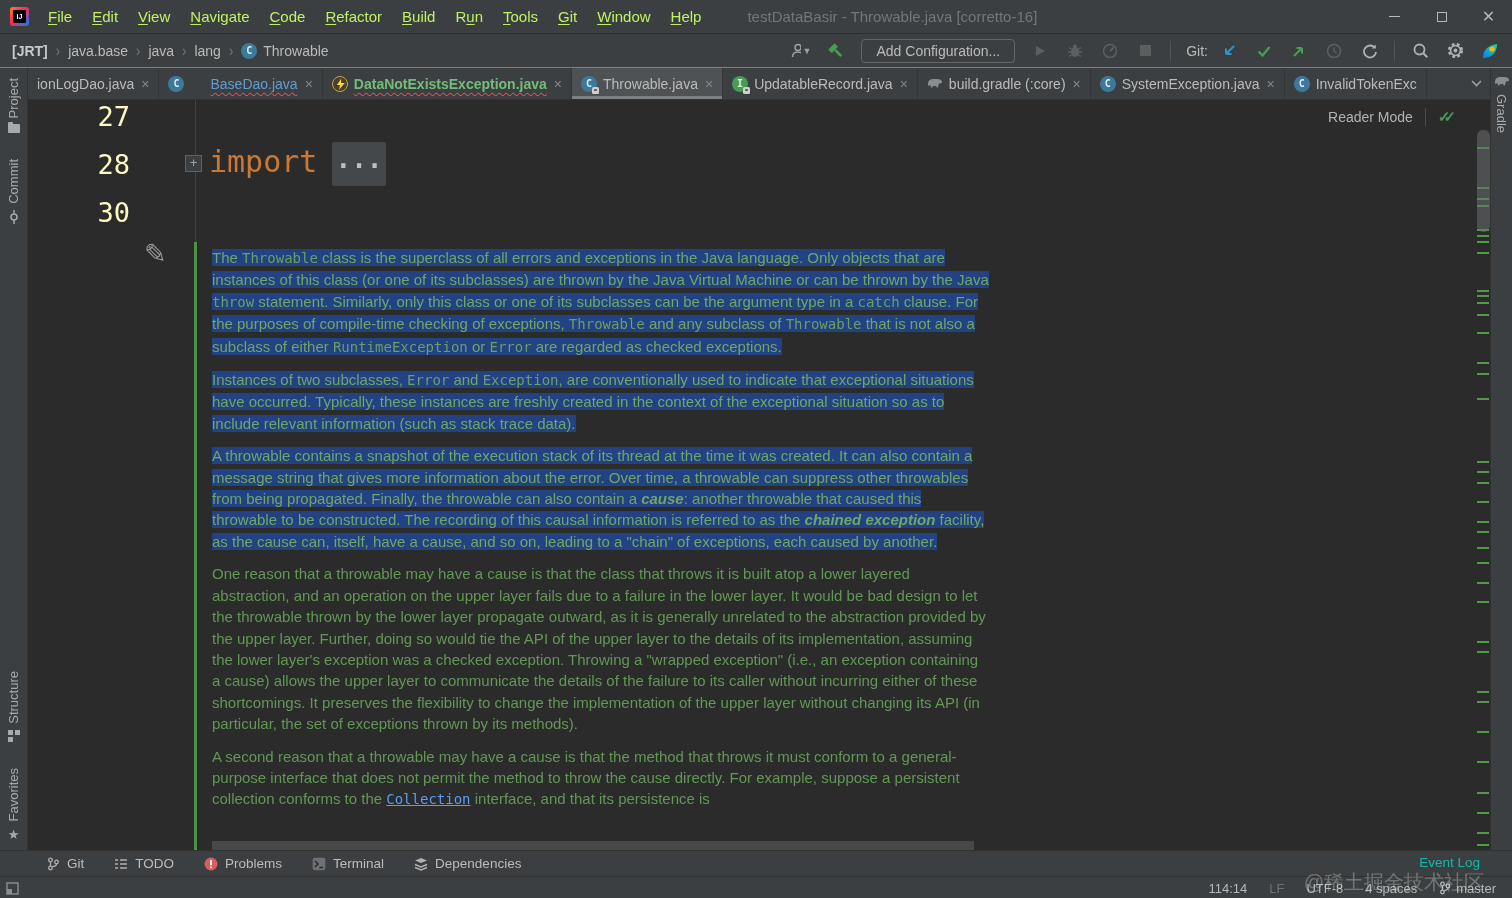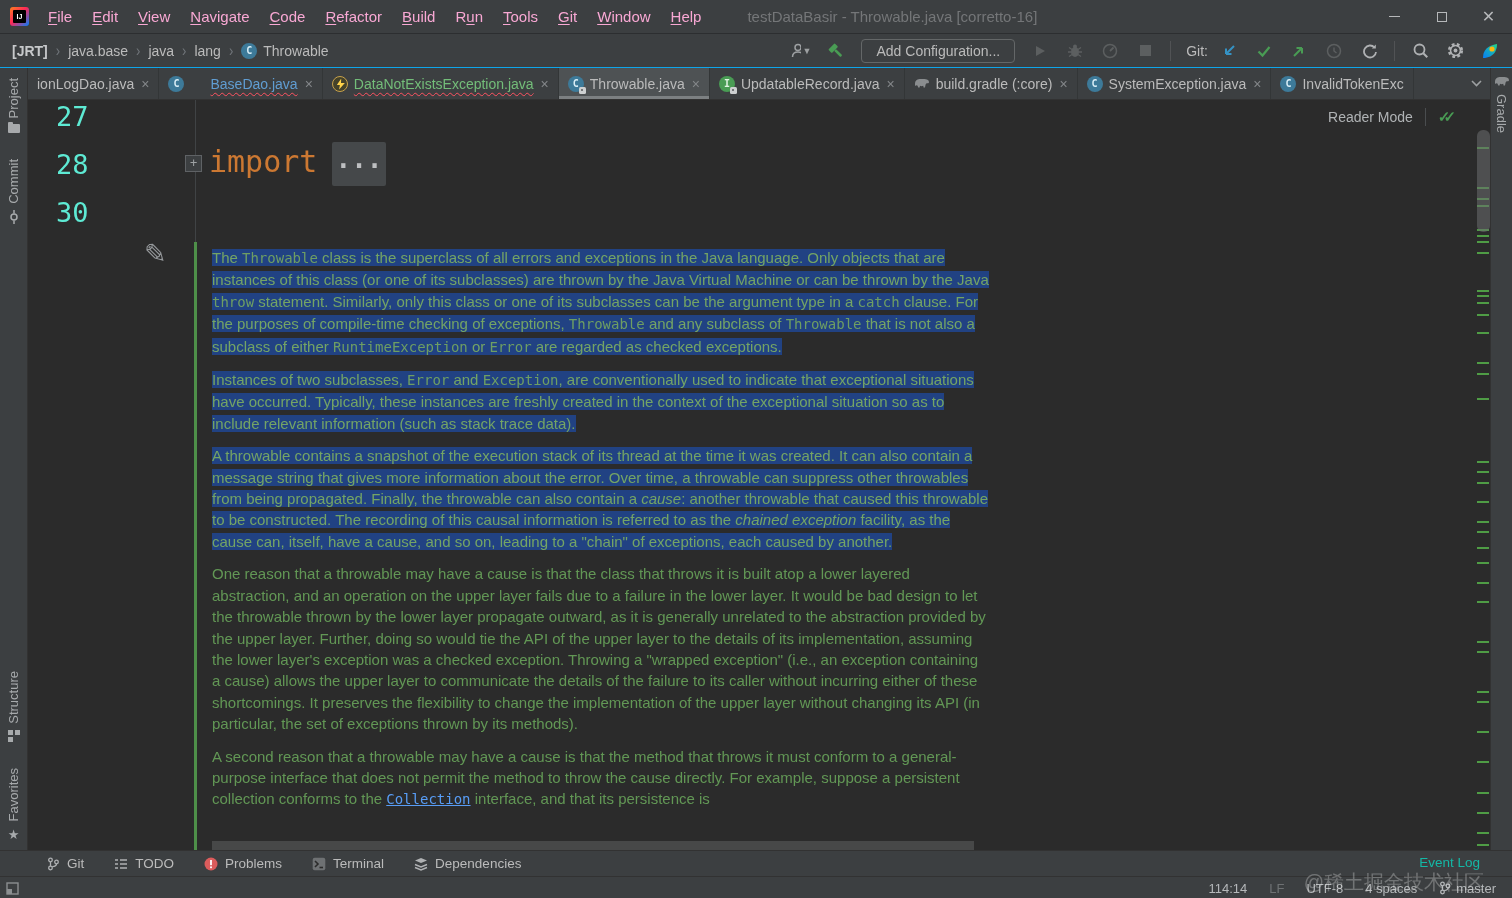--- a/index.html
+++ b/index.html
@@ -5,21 +5,21 @@
   html,body{margin:0;padding:0;background:#2b2b2b;}
   #app{position:relative;width:1512px;height:898px;background:#2b2b2b;overflow:hidden;
        font-family:"Liberation Sans",sans-serif;color:#bbbbbb;-webkit-font-smoothing:antialiased;}
   
   .titlebar{height:33px;background:#3c3f41;border-bottom:1px solid #2c2e30;display:flex;align-items:center;}
   .logo{width:19px;height:19px;margin:0 9px 0 10px;border-radius:3px;flex:none;
         background:linear-gradient(135deg,#fc801d 0%,#fe2857 45%,#007eff 100%);position:relative;}
   .logo::after{content:"IJ";position:absolute;inset:3px;background:#000;color:#fff;
         font:700 7px/13px "Liberation Sans",sans-serif;text-align:center;border-radius:1px;}
   .menu{display:flex;align-items:center;height:100%;}
-  .menu-item{padding:0 10px;font-size:15px;color:#f9a8d4;line-height:33px;cursor:default;}
+  .menu-item{padding:0 10px;font-size:15px;color:#bef264;line-height:33px;cursor:default;}
   .menu-item u{text-underline-offset:2px;}
   .win-title{color:#747678;font-size:15px;margin-left:36px;white-space:nowrap;}
   .win-controls{margin-left:auto;display:flex;height:100%;}
   .win-btn{width:47px;height:100%;display:flex;align-items:center;justify-content:center;color:#b6b8ba;font-size:16px;}
   .restore-box{position:relative;width:10px;height:10px;}
   .restore-box::before{content:"";position:absolute;right:0;top:0;width:8px;height:8px;border:1.2px solid #b6b8ba;}
   .restore-box::after{content:"";position:absolute;left:0;bottom:0;width:8px;height:8px;border:1.2px solid #b6b8ba;background:#3c3f41;}
   .min-line{width:11px;height:1.6px;background:#b6b8ba;}
   
   .navbar{height:33px;background:#3c3f41;border-bottom:1px solid #0ea5e9;display:flex;align-items:center;padding:0 12px;}
@@ -53,41 +53,41 @@
   .lb-spacer{flex:1;}
   .rightbar{width:22px;background:#3c3f41;border-left:1px solid #323232;display:flex;flex-direction:column;
             align-items:center;padding-top:8px;box-sizing:border-box;flex:none;}
   .center{flex:1;display:flex;flex-direction:column;min-width:0;}
   .tabbar{height:31px;background:#3c3f41;border-bottom:1px solid #323232;display:flex;align-items:stretch;flex:none;}
   .tab{display:flex;align-items:center;gap:6px;padding:0 9px;font-size:14px;color:#bbbbbb;
        border-right:1px solid #333637;position:relative;white-space:nowrap;}
   .tab.active{background:#4e5254;}
   .tab.active::after{content:"";position:absolute;left:0;right:0;bottom:0;height:3px;background:#7c8082;}
   .tab-label.mod-blue{color:#609DD2;margin-left:20px;}
-  .tab-label.add-green{color:#73BD79;}
+  .tab-label.add-green{color:#73BD79;font-weight:bold;}
   .tab-label.err{text-decoration-line:underline;text-decoration-style:wavy;text-decoration-color:#ff5261;
                  text-decoration-thickness:1px;text-underline-offset:3px;}
   .tab-close{color:#84878a;font-size:14px;margin-left:1px;}
   .tab-overflow{margin-left:auto;display:flex;align-items:center;padding:0 8px;color:#9da0a2;}
   
   .editor{position:relative;flex:1;background:#2b2b2b;overflow:hidden;}
-  .ln{position:absolute;left:28px;width:74px;font:27px/32px "DejaVu Sans Mono",monospace;color:#5eead4;}
+  .ln{position:absolute;left:28px;width:74px;text-align:right;font:27px/32px "DejaVu Sans Mono",monospace;color:#fef9c3;}
   .gutter-line{position:absolute;left:167px;top:0;height:142px;width:1px;background:#404345;}
   .vcs-bar{position:absolute;left:166px;top:142px;bottom:0;width:3px;background:#4e8f49;}
   .pencil{position:absolute;left:116px;top:138px;font-size:27px;color:#95989b;}
   .fold-box{position:absolute;left:157px;top:55px;width:17px;height:17px;border:1px solid #5f6265;box-sizing:border-box;
             color:#9fa2a4;font:12px/14px "DejaVu Sans Mono",monospace;text-align:center;background:#3c3f41;}
   .import-kw{position:absolute;left:181px;top:42px;font:30px/40px "DejaVu Sans Mono",monospace;color:#CC7832;}
   .fold-ellipsis{position:absolute;left:304px;top:42px;width:54px;height:44px;background:#45484a;border-radius:2px;
             color:#bdbfc1;font:700 26px/34px "DejaVu Sans Mono",monospace;text-align:center;}
   .doc{position:absolute;left:184px;top:147px;width:778px;}
   .docp{margin:0 0 11px 0;font:15px/21.4px "Liberation Sans",sans-serif;color:#629755;}
   .sel{background:#214283;color:#74a465;box-decoration-break:clone;-webkit-box-decoration-break:clone;}
   .seg-code{font-family:"DejaVu Sans Mono",monospace;font-size:14px;color:#6E9E63;}
-  .seg-italic{font-style:italic;}
+  .seg-italic{font-style:italic;font-weight:bold;}
   .seg-link{color:#589DF6;font-family:"DejaVu Sans Mono",monospace;font-size:14px;text-decoration:underline;}
   .reader-mode{position:absolute;top:8px;right:34px;display:flex;align-items:center;gap:12px;color:#b0b3b5;font-size:14px;}
   .rm-sep{width:1px;height:18px;background:#4a4d4f;}
   .dbl-check{color:#499C54;font-weight:700;font-size:15px;letter-spacing:-7px;padding-right:7px;}
   .scroll-thumb{position:absolute;right:0;top:30px;width:13px;height:102px;background:rgba(107,110,112,.55);border-radius:6px;}
   .error-stripe{position:absolute;right:0;top:0;bottom:0;width:14px;}
   .smark{position:absolute;right:1px;width:12px;height:2.4px;background:#4F9C45;}
   .hscroll-hint{position:absolute;left:184px;bottom:0;width:762px;height:9px;background:rgba(130,133,135,.32);}
   
   .bottombar{height:25px;background:#3c3f41;border-top:1px solid #323232;display:flex;align-items:center;

